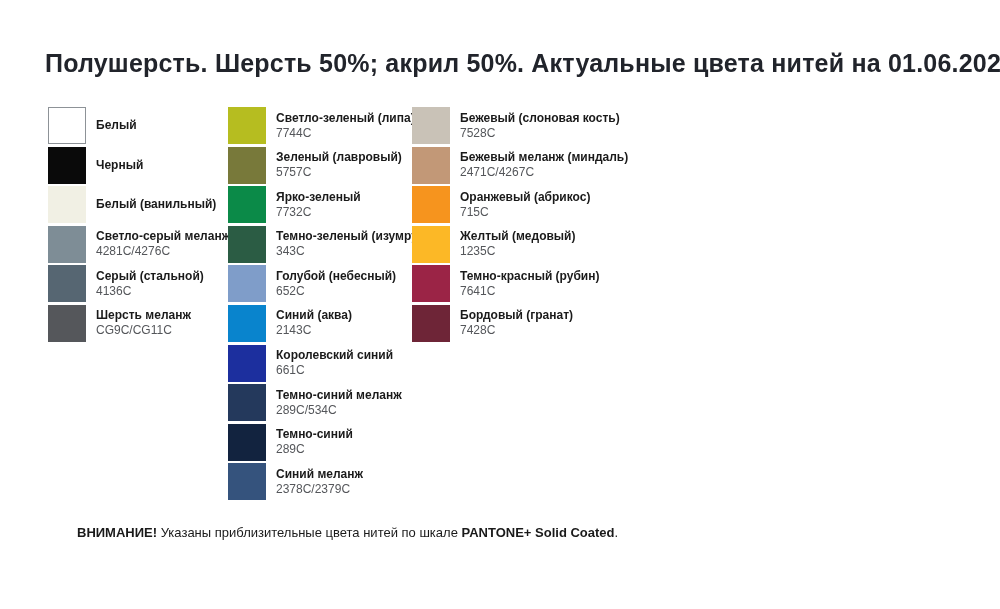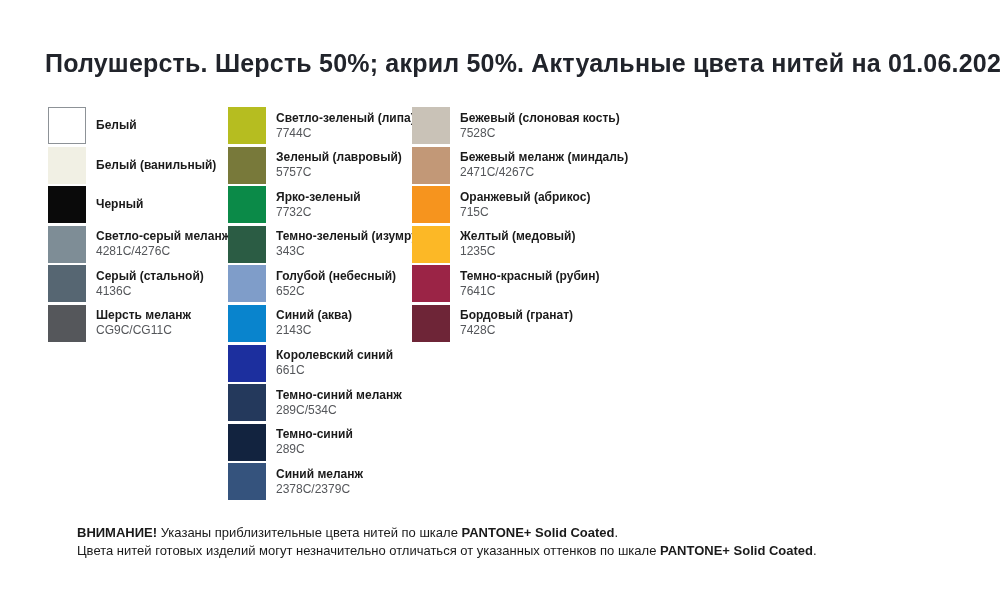--- a/index.html
+++ b/index.html
@@ -83,31 +83,31 @@
   <div class="palette-column col-0">
   <div class="swatch-row">
     <div class="swatch bordered" style="background: rgb(255, 255, 255);"></div>
     <div class="swatch-label">
       <div class="swatch-name">Белый</div>
 
     </div>
   </div>
 
   <div class="swatch-row">
+    <div class="swatch" style="background: rgb(10, 10, 10);"></div>
+    <div class="swatch-label">
+      <div class="swatch-name">Черный</div>
+
+    </div>
+  </div>
+
+  <div class="swatch-row">
     <div class="swatch" style="background: rgb(241, 240, 228);"></div>
     <div class="swatch-label">
       <div class="swatch-name">Белый (ванильный)</div>
-
-    </div>
-  </div>
-
-  <div class="swatch-row">
-    <div class="swatch" style="background: rgb(10, 10, 10);"></div>
-    <div class="swatch-label">
-      <div class="swatch-name">Черный</div>
 
     </div>
   </div>
 
 
   <div class="swatch-row">
     <div class="swatch" style="background: rgb(126, 141, 150);"></div>
     <div class="swatch-label">
       <div class="swatch-name">Светло-серый меланж</div>
       <div class="swatch-code">4281C/4276C</div>
@@ -258,14 +258,13 @@
     <div class="swatch-label">
       <div class="swatch-name">Бордовый (гранат)</div>
       <div class="swatch-code">7428C</div>
     </div>
   </div>
 </div>
 </div>
 
 <div class="footer-note">
   <div class="footer-line"><b>ВНИМАНИЕ!</b><span> Указаны приблизительные цвета нитей по шкале </span><b>PANTONE+ Solid Coated</b><span>.</span></div>
-  <div class="footer-line"><span>Цвета нитей готовых изделий могут незначительно отличаться от указанных оттенков по шкале </span><b>PANTONE+ Solid Coated</b><span>.</span></div>
 </div>
 
 </body></html>

